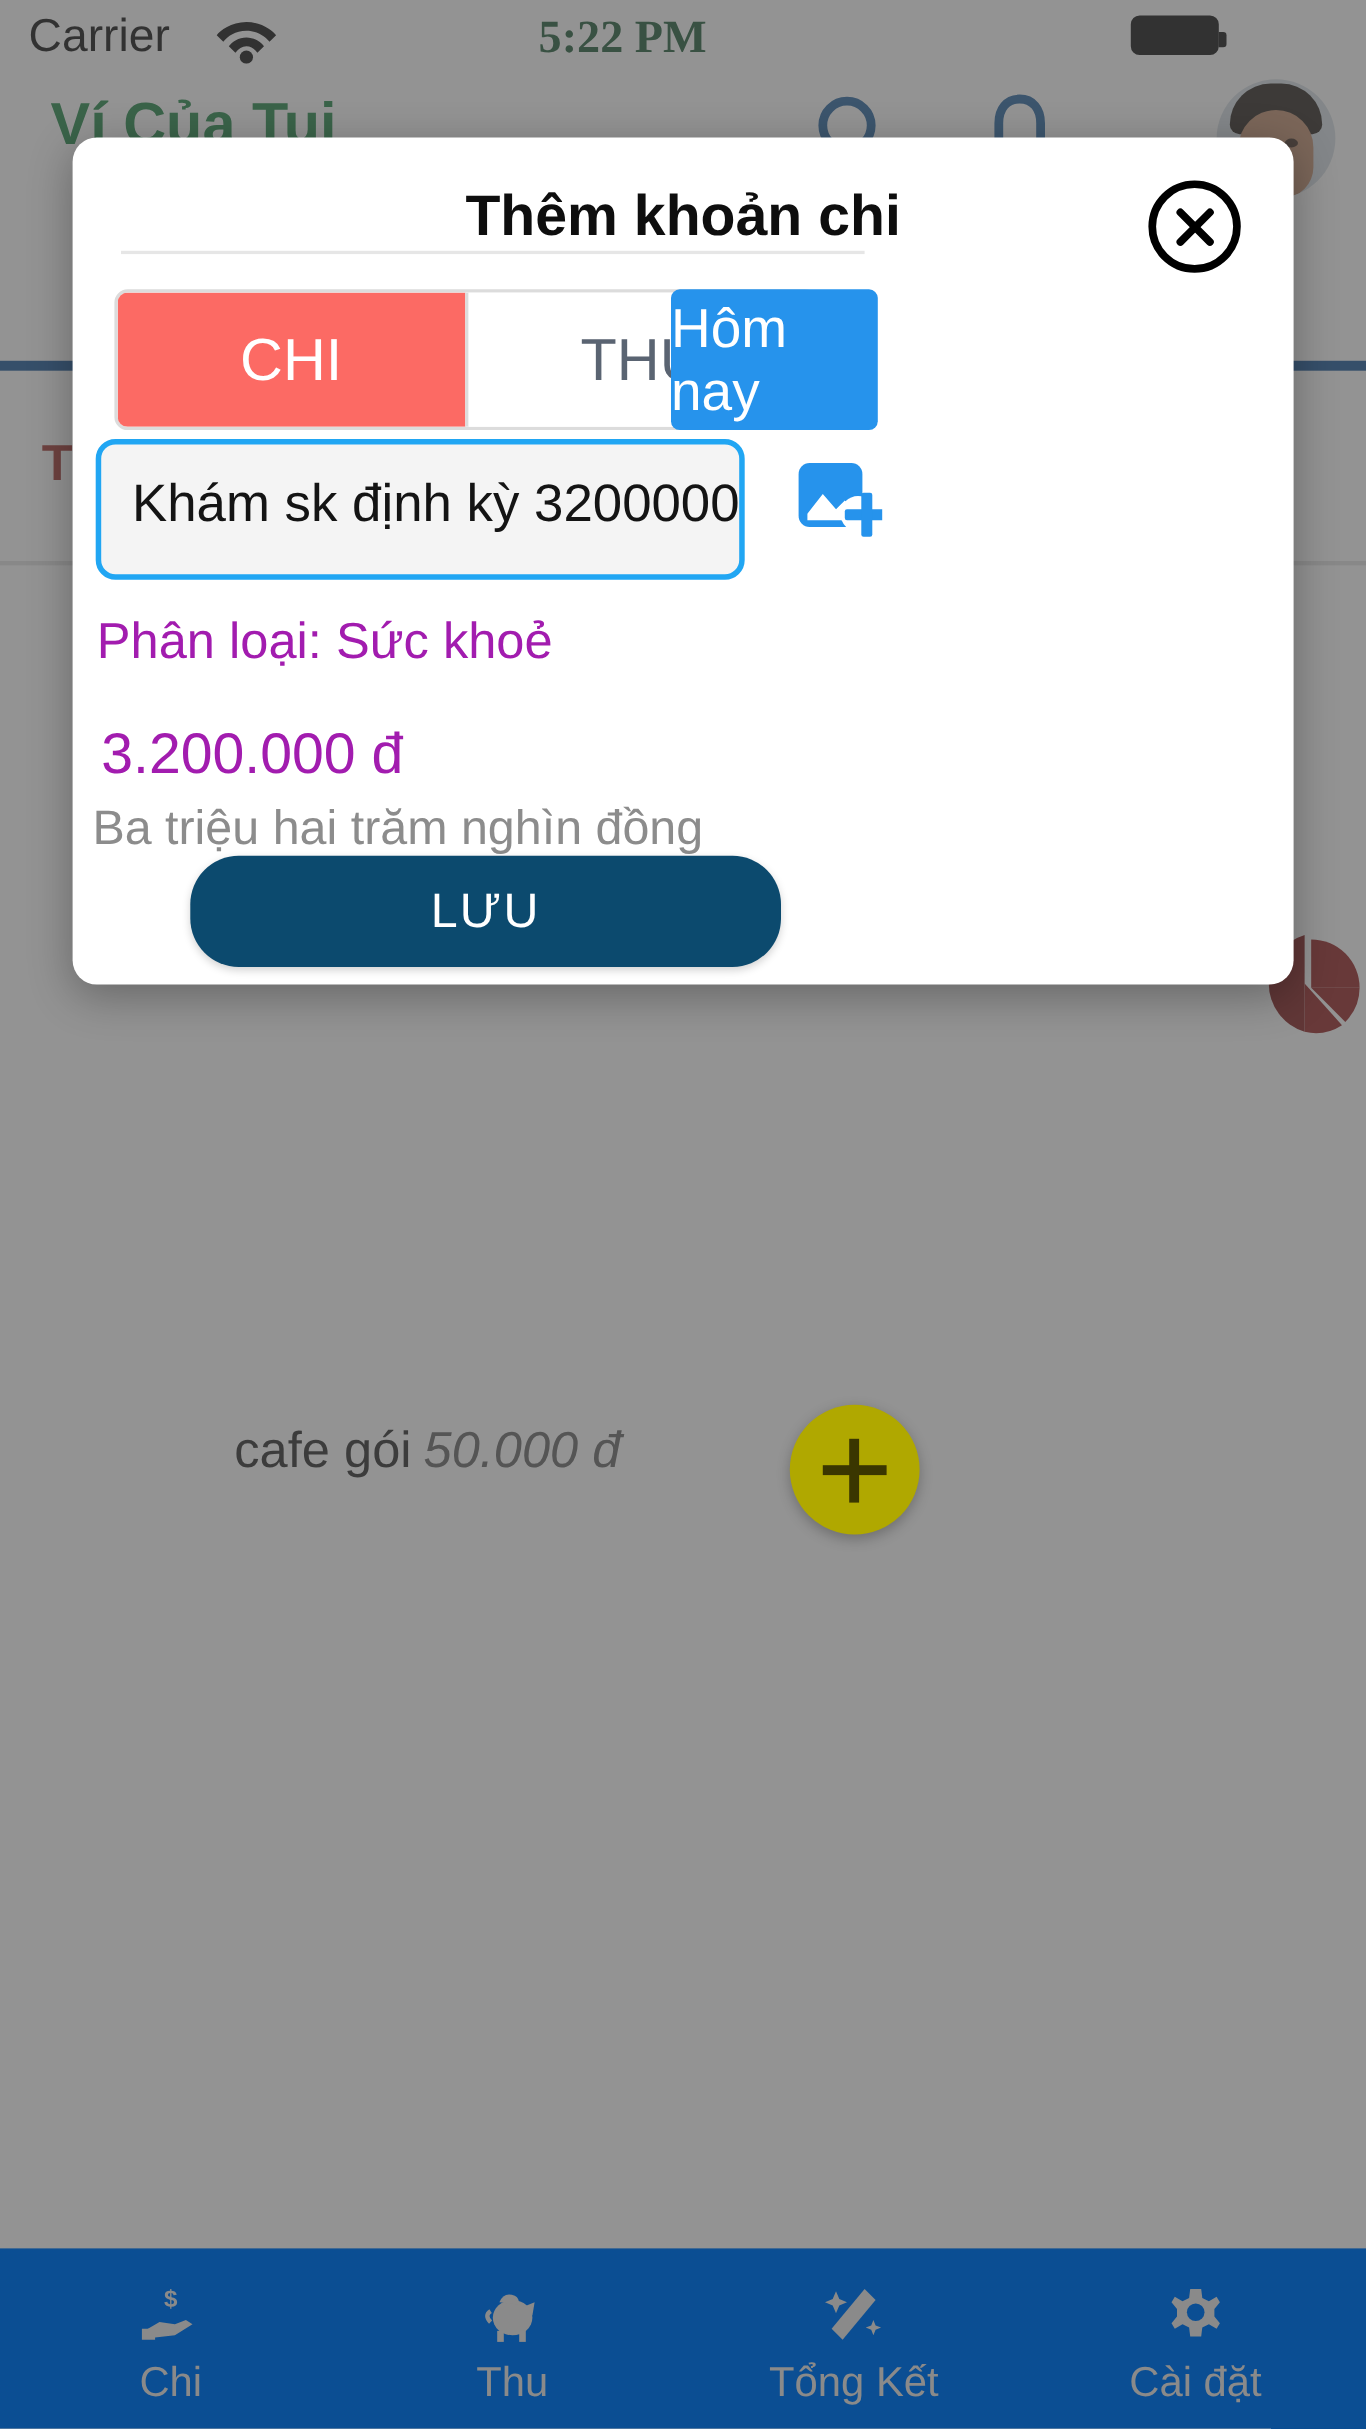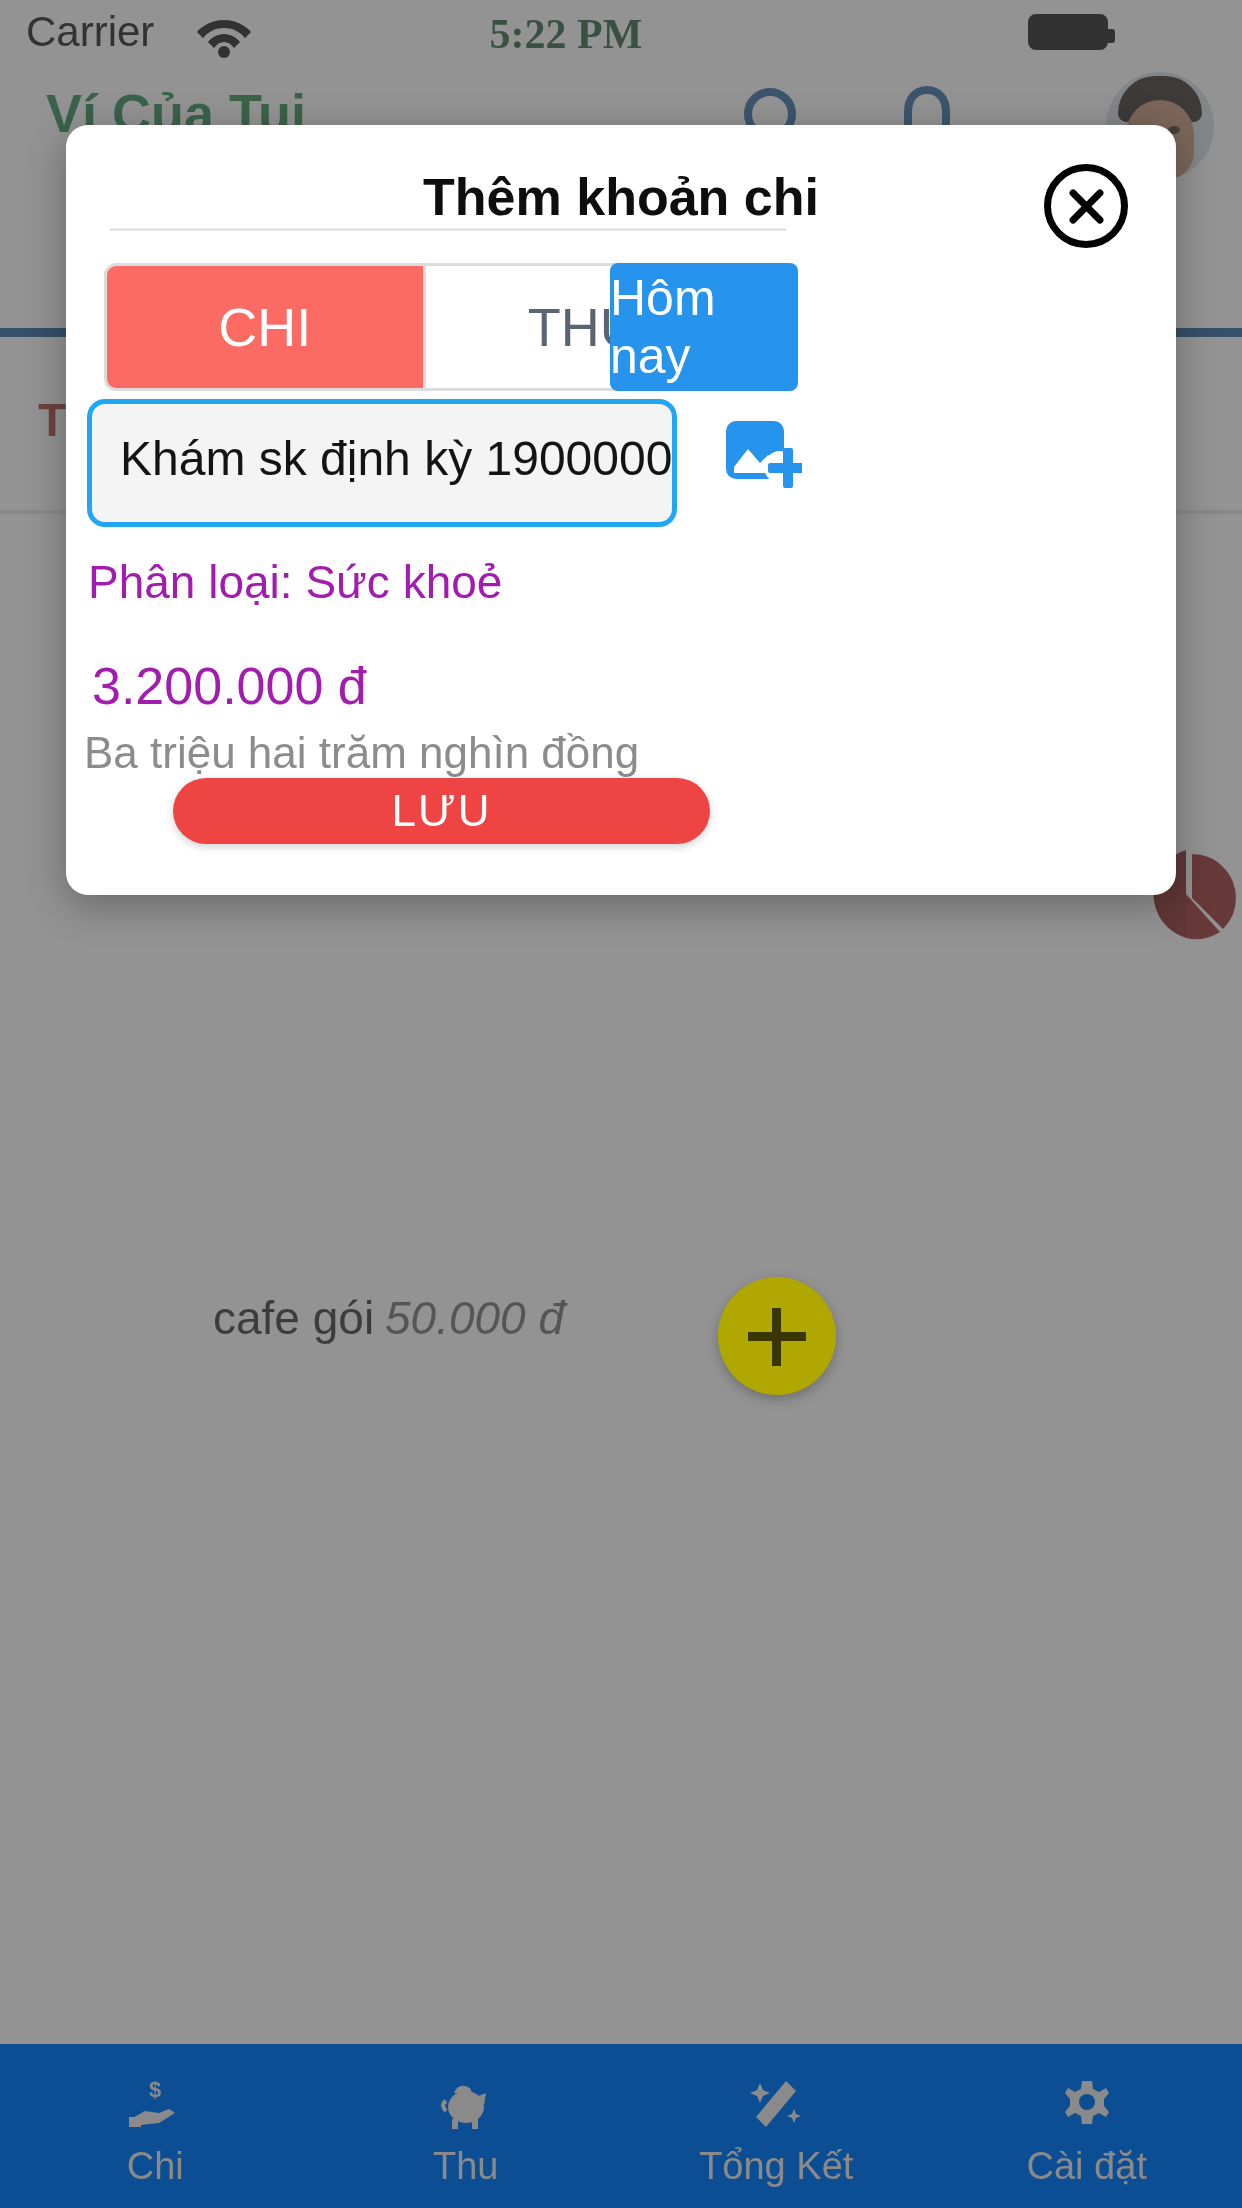--- a/index.html
+++ b/index.html
@@ -221,22 +221,22 @@
   .amount-value {
     position:absolute; left:26px; top:531px;
     font-size:52px; color:#a21caf;
   }
   .amount-words {
     position:absolute; left:18px; top:603px;
     font-size:44px; color:#8c8c8c;
   }
   .save-btn {
     position:absolute; left:107px; top:653px;
-    width:537px; height:66px;
-    background:#ef4444; border-radius:44px;
+    width:537px; height:101px;
+    background:#0c4a6e; border-radius:44px;
     display:flex; align-items:center; justify-content:center;
     font-size:44px; color:#ffffff; letter-spacing:2px;
     box-shadow:0 3px 8px rgba(0,0,0,0.18);
   }
 </style>
 </head>
 <body>
 
 <div id="app-root">
 
@@ -366,21 +366,21 @@
   <div class="seg-control">
     <div class="seg-btn active">CHI</div>
     <div class="seg-divider"></div>
     <div class="seg-btn inactive">THU</div>
   </div>
 
   <div class="today-btn">Hôm nay</div>
 
   <div class="field-wrap">
     <div class="field-box"></div>
-    <span class="field-value" placeholder="Ví dụ: Cơm trưa 30k">Khám sk định kỳ 1900000</span>
+    <span class="field-value" placeholder="Ví dụ: Cơm trưa 30k">Khám sk định kỳ 3200000</span>
   </div>
 
   <div class="photo-btn">
     <svg width="80" height="80" viewBox="0 0 80 80">
       <rect x="4" y="4" width="58" height="58" rx="10" fill="#2693ec"></rect>
       <path d="M12 50 L26 32 L38 46 L46 38 L58 52 L58 56 L12 56 Z" fill="#ffffff"></path>
       <circle cx="58" cy="50" r="16" fill="#ffffff"></circle>
       <rect x="46" y="46" width="40" height="10" rx="2" fill="#2693ec"></rect>
       <rect x="61" y="31" width="10" height="40" rx="2" fill="#2693ec"></rect>
     </svg>

